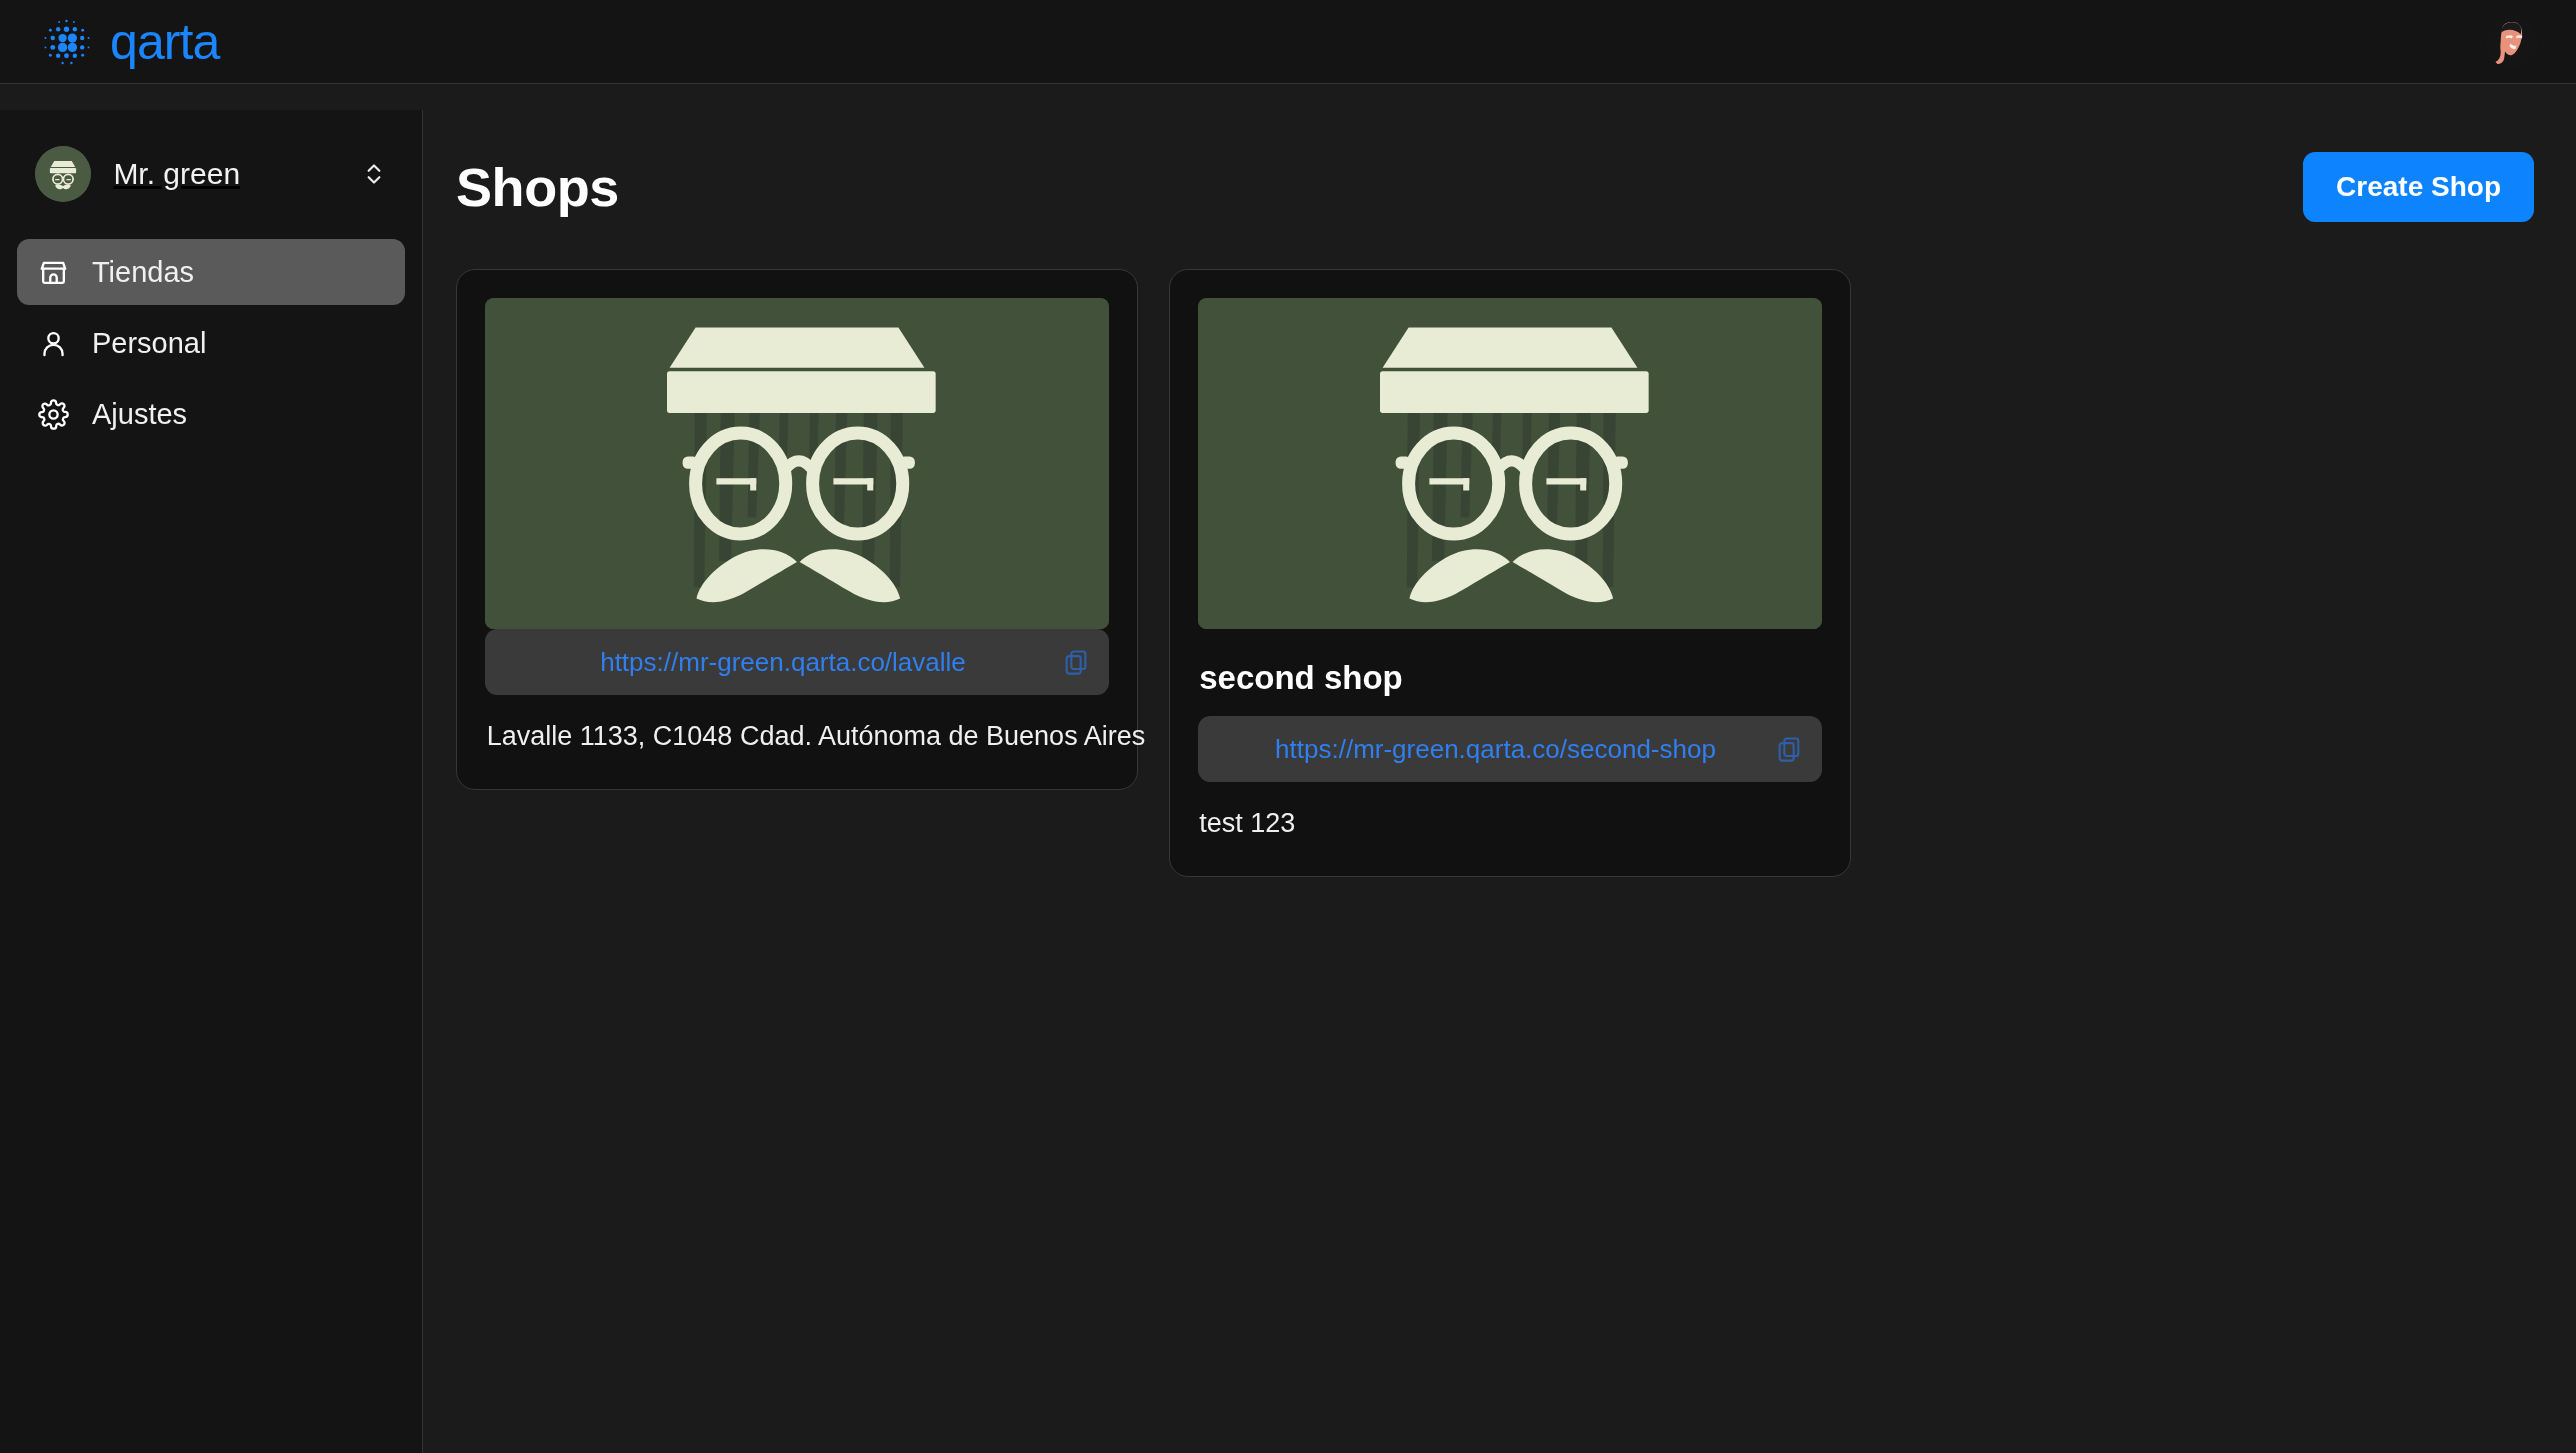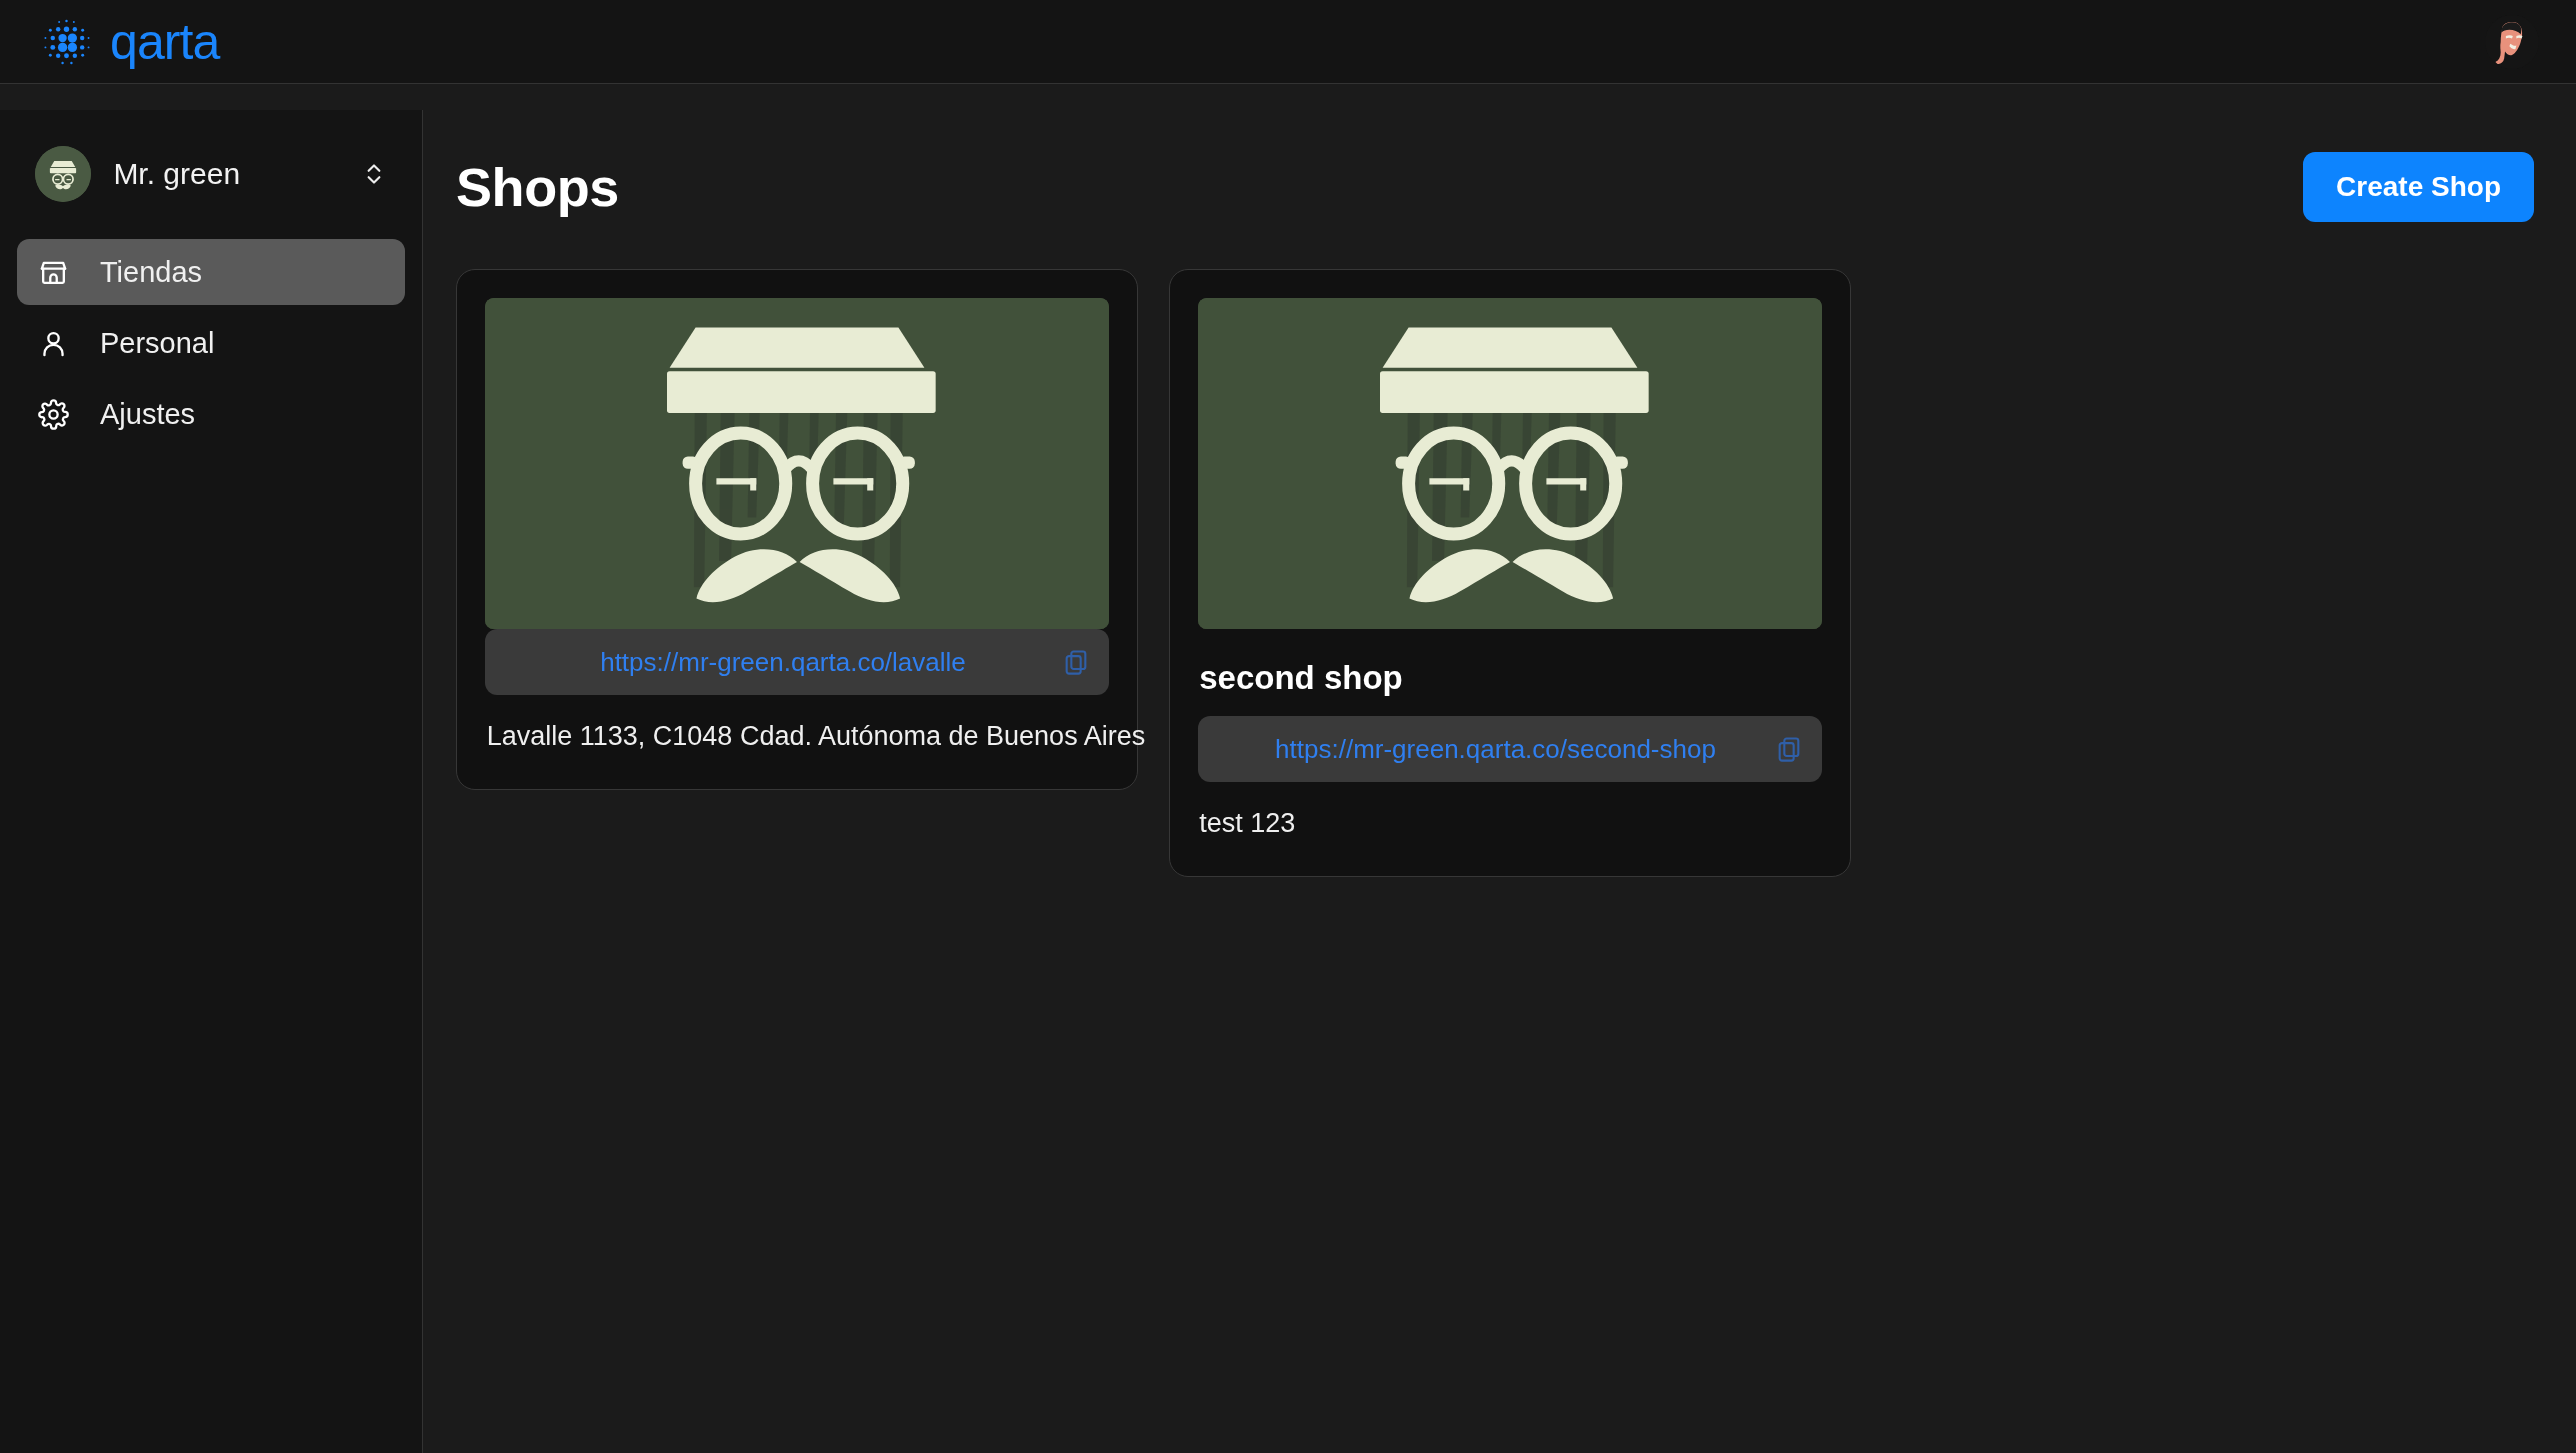--- a/index.html
+++ b/index.html
@@ -35,41 +35,41 @@
     position: absolute; top: 110px; left: 0;
     width: 423px; height: 1344px;
     background: #141414;
     border-right: 1.7px solid #333333;
     padding-top: 28px;
   }
   .org-switcher {
     display: flex; align-items: center;
     margin: 0 22.6px 30px 22.6px;
     height: 71px; padding: 0 12.2px 0 12.2px;
-    border-radius: 10.4px; cursor: pointer;
+    border-radius: 10.4px; cursor: pointer; text-decoration: underline;
   }
   .org-avatar {
     width: 56px; height: 56px; border-radius: 50%;
     flex: 0 0 56px; overflow: hidden; background: #4a5a43;
   }
   .org-name {
     color: #f2f2f2; font-size: 30px; font-weight: 400;
     margin-left: 22.6px; flex: 1 1 auto; white-space: nowrap;
   }
   .chevron-updown { width: 26px; height: 30px; flex: 0 0 26px; }
 
   .nav { padding: 0 17.4px; }
   .nav-item {
     display: flex; align-items: center; gap: 22.6px;
     height: 66px; padding: 0 21px;
     border-radius: 12.2px; cursor: pointer;
     margin-bottom: 5.2px;
   }
   .nav-item .nav-label {
-    color: #f0f0f0; font-size: 29px; font-weight: 400; white-space: nowrap; margin-left: 8px;
+    color: #f0f0f0; font-size: 29px; font-weight: 400; white-space: nowrap;
   }
   .nav-item.active { background: #5a5a5a; }
   .nav-icon { width: 31px; height: 31px; flex: 0 0 31px; display: block; }
 
   
   .main {
     position: absolute; top: 110px; left: 425px;
     width: 2151px; height: 1344px;
     background: #1b1b1b;
     padding: 35px 42px 0 31px;

